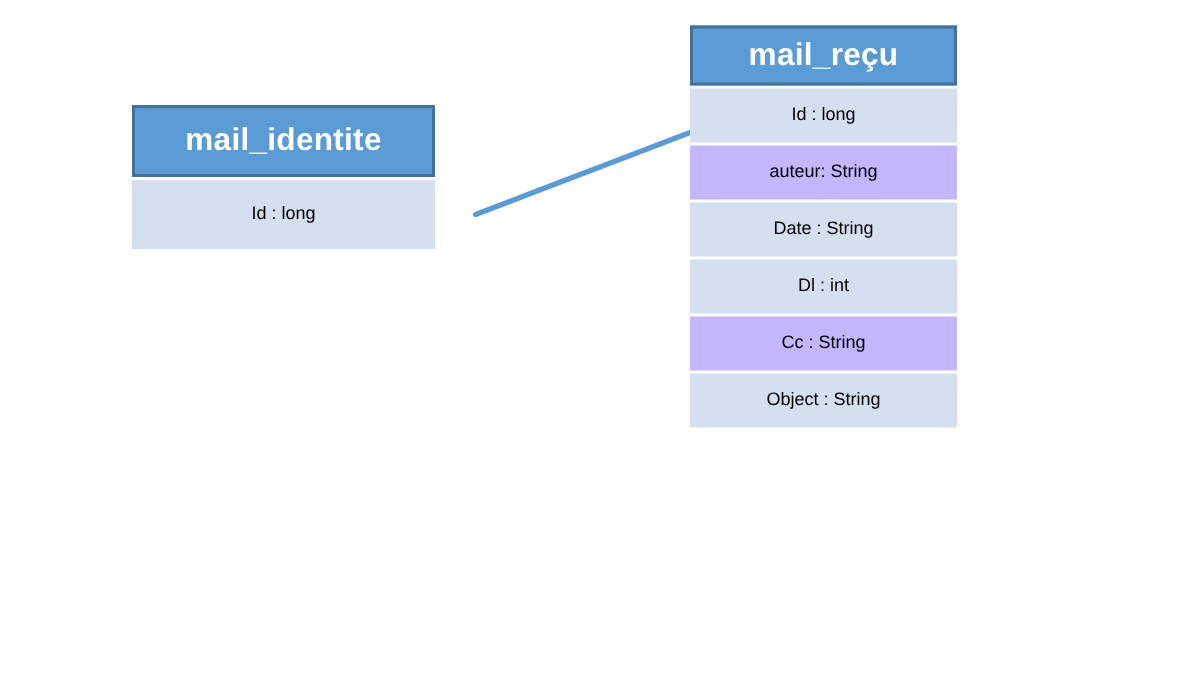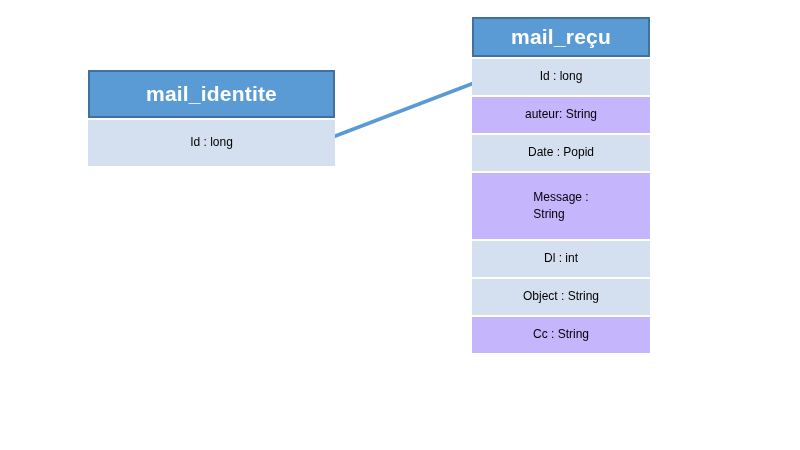--- a/index.html
+++ b/index.html
@@ -11,22 +11,22 @@
     overflow: hidden;
     font-family: "Liberation Sans", sans-serif;
   }
   .connector-svg {
     position: absolute;
     left: 0; top: 0;
     width: 800px; height: 450px;
     pointer-events: none;
   }
   .etable { position: absolute; }
-  .t-left  { left: 88px;  top: 70px; width: 247px; }
-  .t-right { left: 472px; top: 17px; width: 178px; }
+  .t-left  { left: 88px;  top: 70px; width: 202px; }
+  .t-right { left: 460px; top: 17px; width: 178px; }
   .thead {
     box-sizing: border-box;
     background: #5b9bd5;
     border: 2px solid #41719c;
     color: #ffffff;
     font-weight: bold;
     font-size: 21px;
     display: flex;
     align-items: center;
     justify-content: center;
@@ -62,21 +62,19 @@
 
   <div class="etable t-left">
     <div class="thead">mail_identite</div>
     <div class="row dark">Id : long</div>
   </div>
 
   <div class="etable t-right">
     <div class="thead">mail_reçu</div>
     <div class="row dark">Id : long</div>
     <div class="row light">auteur: String</div>
-    <div class="row dark">Date : Popid</div>
-    <div class="row light tall">Message :
-String</div>
+    <div class="row dark">Date : String</div>
     <div class="row dark">Dl : int</div>
+    <div class="row light">Cc : String</div>
     <div class="row dark">Object : String</div>
-    <div class="row light">Cc : String</div>
   </div>
 
 </div>
 
 </body></html>

